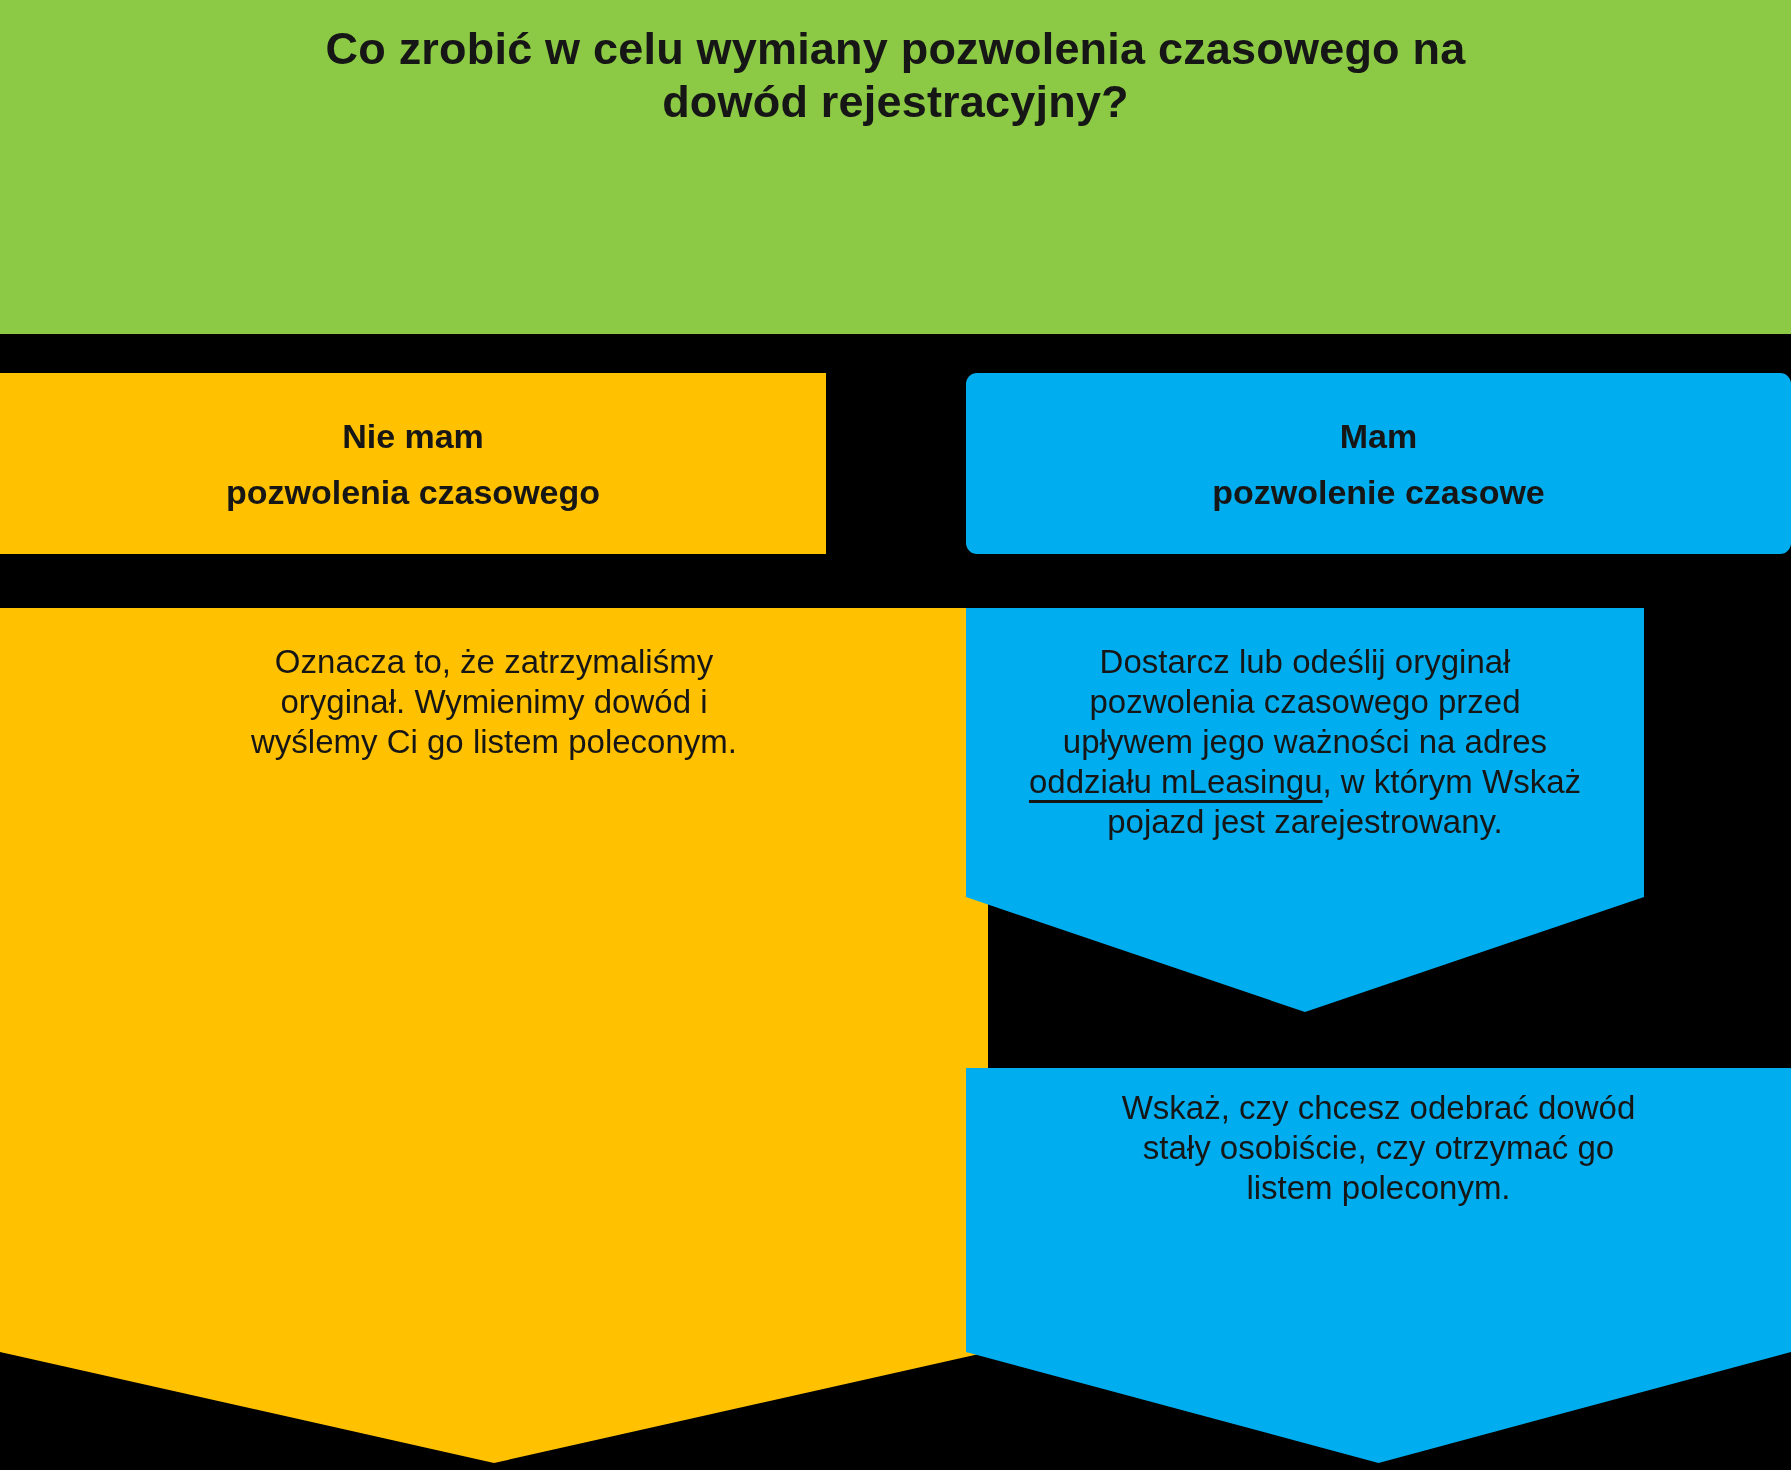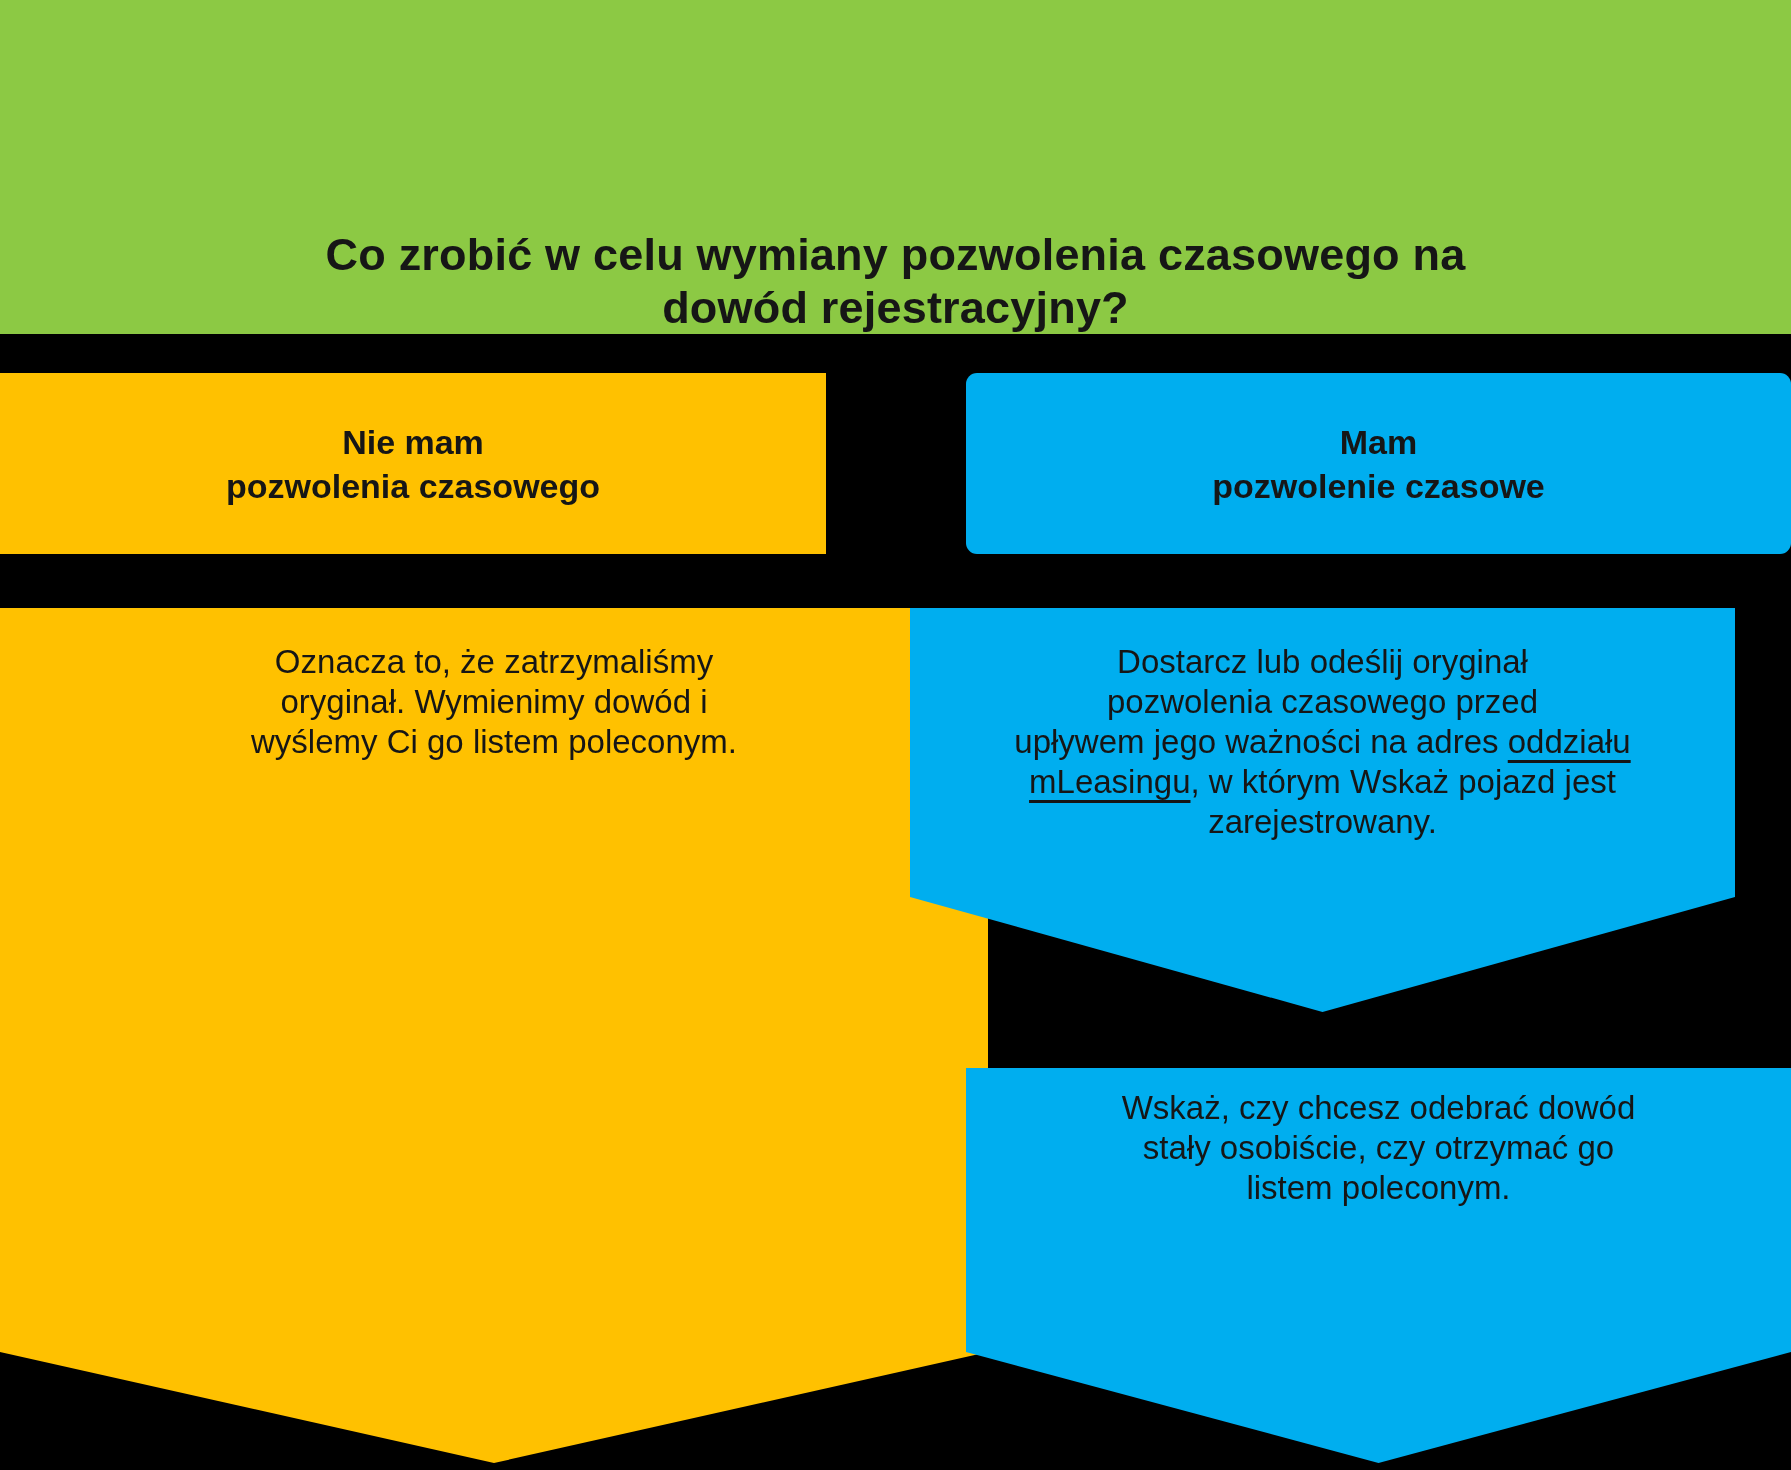--- a/index.html
+++ b/index.html
@@ -17,53 +17,53 @@
     font-family:"Liberation Sans","DejaVu Sans",sans-serif;
     color:var(--ink);
   }
   .canvas{position:absolute;inset:0;width:1791px;height:1470px;background:var(--bg);}
   .multiline{white-space:pre-line;}
 
   
   .banner{
     position:absolute;left:0;top:0;width:1791px;height:334px;
     background:var(--green);
-    display:flex;align-items:flex-end;justify-content:center;
+    display:flex;align-items:flex-start;justify-content:center;
     padding-top:22px;
   }
   .title{
     font-size:45px;line-height:53px;font-weight:700;
     text-align:center;color:var(--ink);
     letter-spacing:0.2px;
   }
 
   
   .box{position:absolute;}
   .yellow{background:var(--yellow);}
   .blue{background:var(--blue);}
 
   .header-box{
     display:flex;align-items:center;justify-content:center;
     text-align:center;
-    font-size:34px;line-height:44px;font-weight:700;
+    font-size:34px;line-height:56px;font-weight:700;
   }
   .hdr-left{left:0;top:373px;width:826px;height:181px;}
   .hdr-right{left:966px;top:373px;width:825px;height:181px;border-radius:11px;}
 
   .card{
     text-align:center;
     font-size:33px;line-height:40px;font-weight:400;
     padding-top:34px;
   }
   .card-left{
     left:0;top:608px;width:988px;height:855px;
     clip-path:polygon(0 0,100% 0,100% 744px,50% 100%,0 744px);
   }
   .card-step1{
-    left:910px;top:608px;width:825px;height:404px;
+    left:966px;top:608px;width:678px;height:404px;
     clip-path:polygon(0 0,100% 0,100% 289px,50% 100%,0 289px);
   }
   .card-step2{
     left:966px;top:1068px;width:825px;height:395px;
     padding-top:20px;
     clip-path:polygon(0 0,100% 0,100% 284px,50% 100%,0 284px);
   }
   .card p{padding:0 60px;}
 
   .link{

